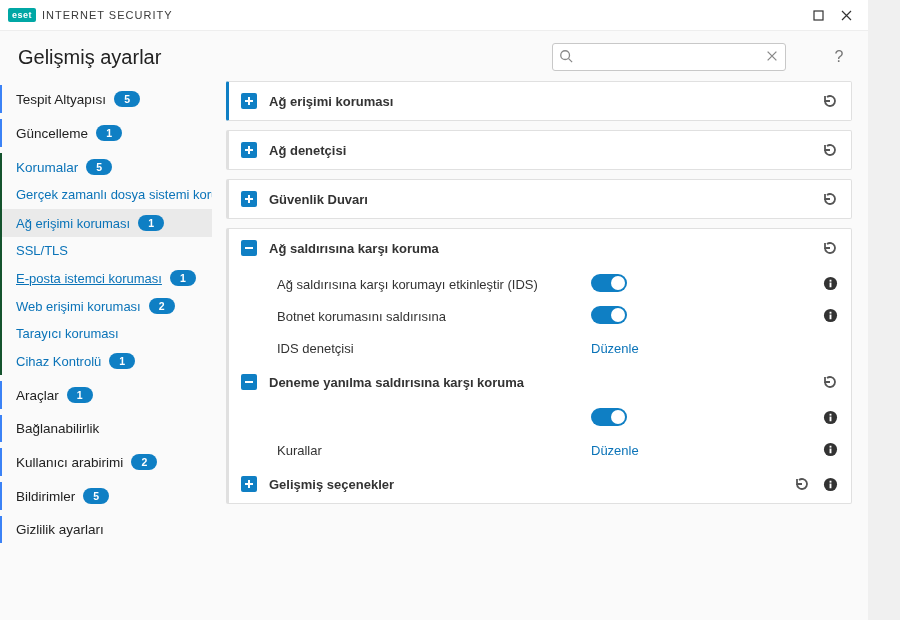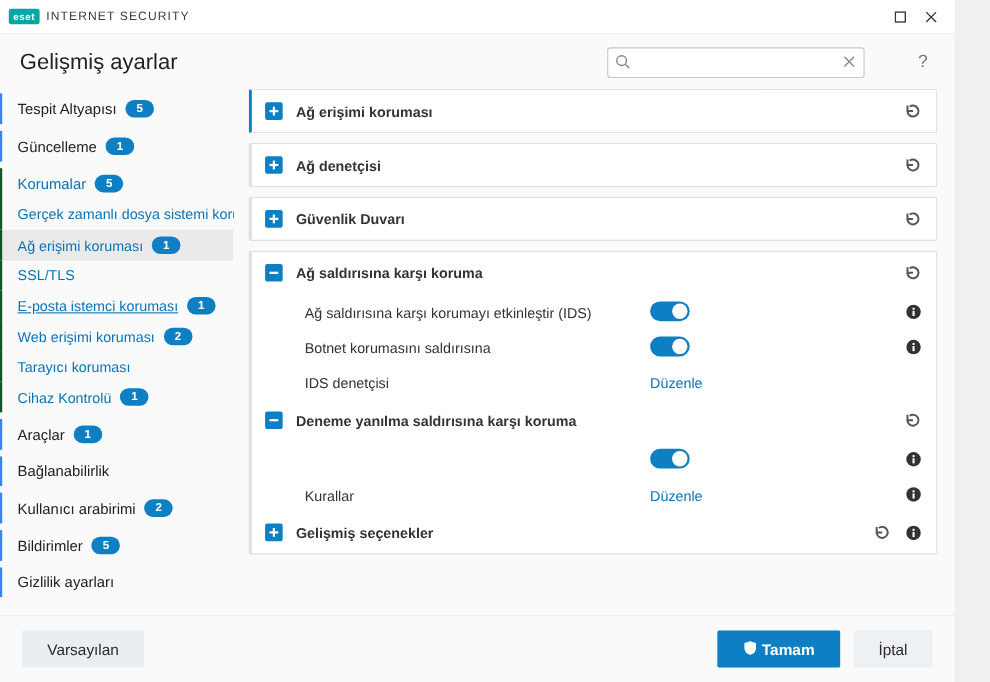--- a/index.html
+++ b/index.html
@@ -347,31 +347,14 @@
                 <rect x="7" y="7" width="2" height="5" fill="#fff"></rect>
                 <rect x="7" y="4" width="2" height="2" fill="#fff"></rect>
               </svg>
           </span>
         </div>
 
       </div>
     </div>
   </div>
 
-  <div class="footer">
-    <div class="btn default">
-      <span>Varsayılan</span>
-    </div>
-    <span class="spacer"></span>
-    <div class="btn primary">
-      <span>
-        <svg viewBox="0 0 16 16">
-            <path d="M8 1 L14 3 V8 C14 12 11 14.5 8 15 C5 14.5 2 12 2 8 V3 Z"></path>
-          </svg>
-      </span>
-      <span>Tamam</span>
-    </div>
-    <div class="btn secondary">
-      <span>İptal</span>
-    </div>
-  </div>
 
 </div>
 
 </body></html>

